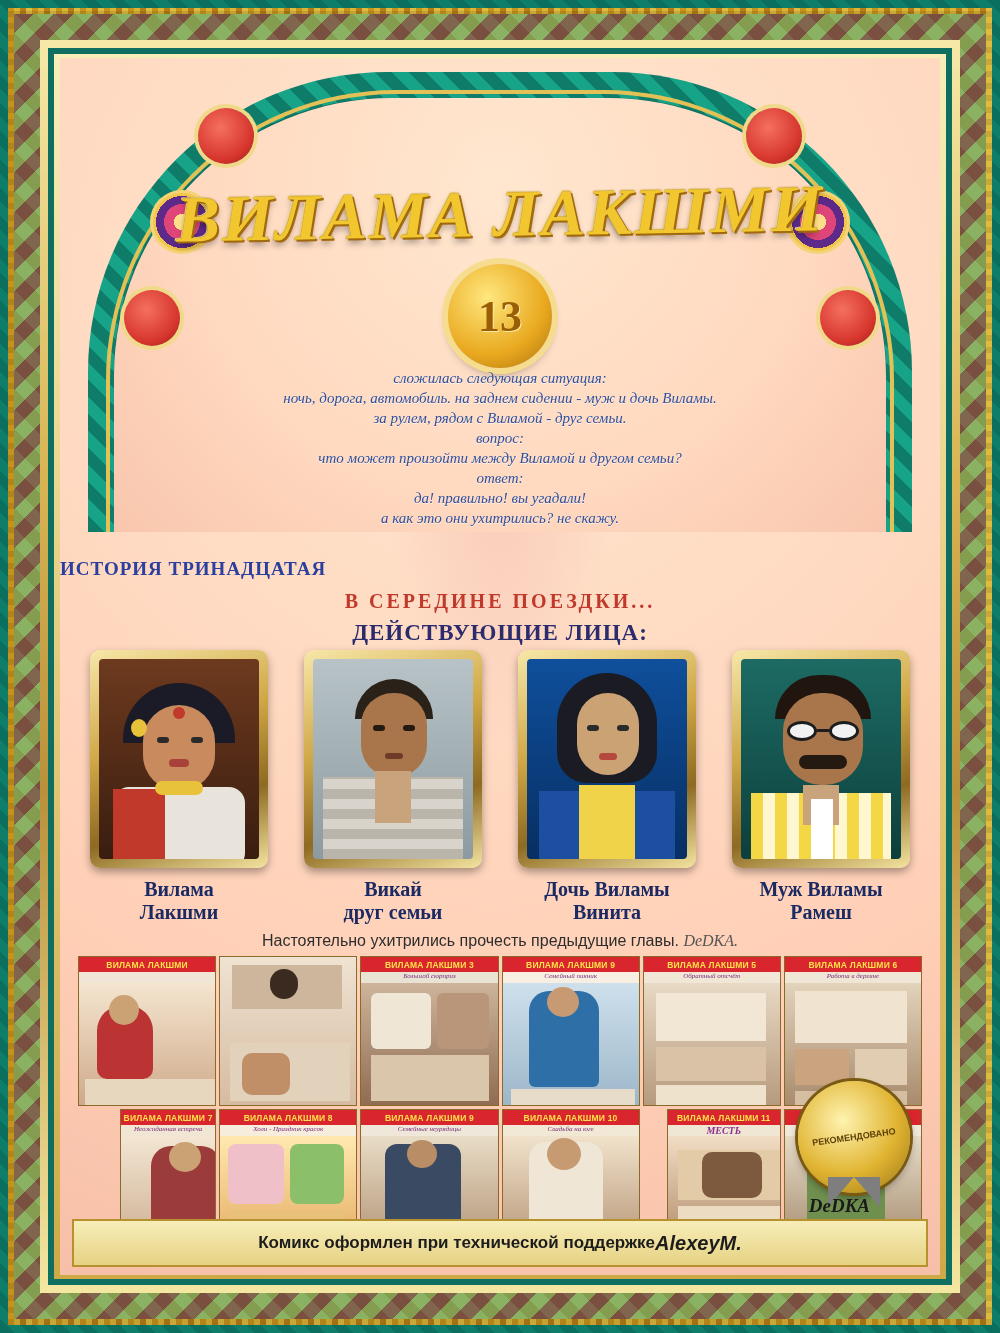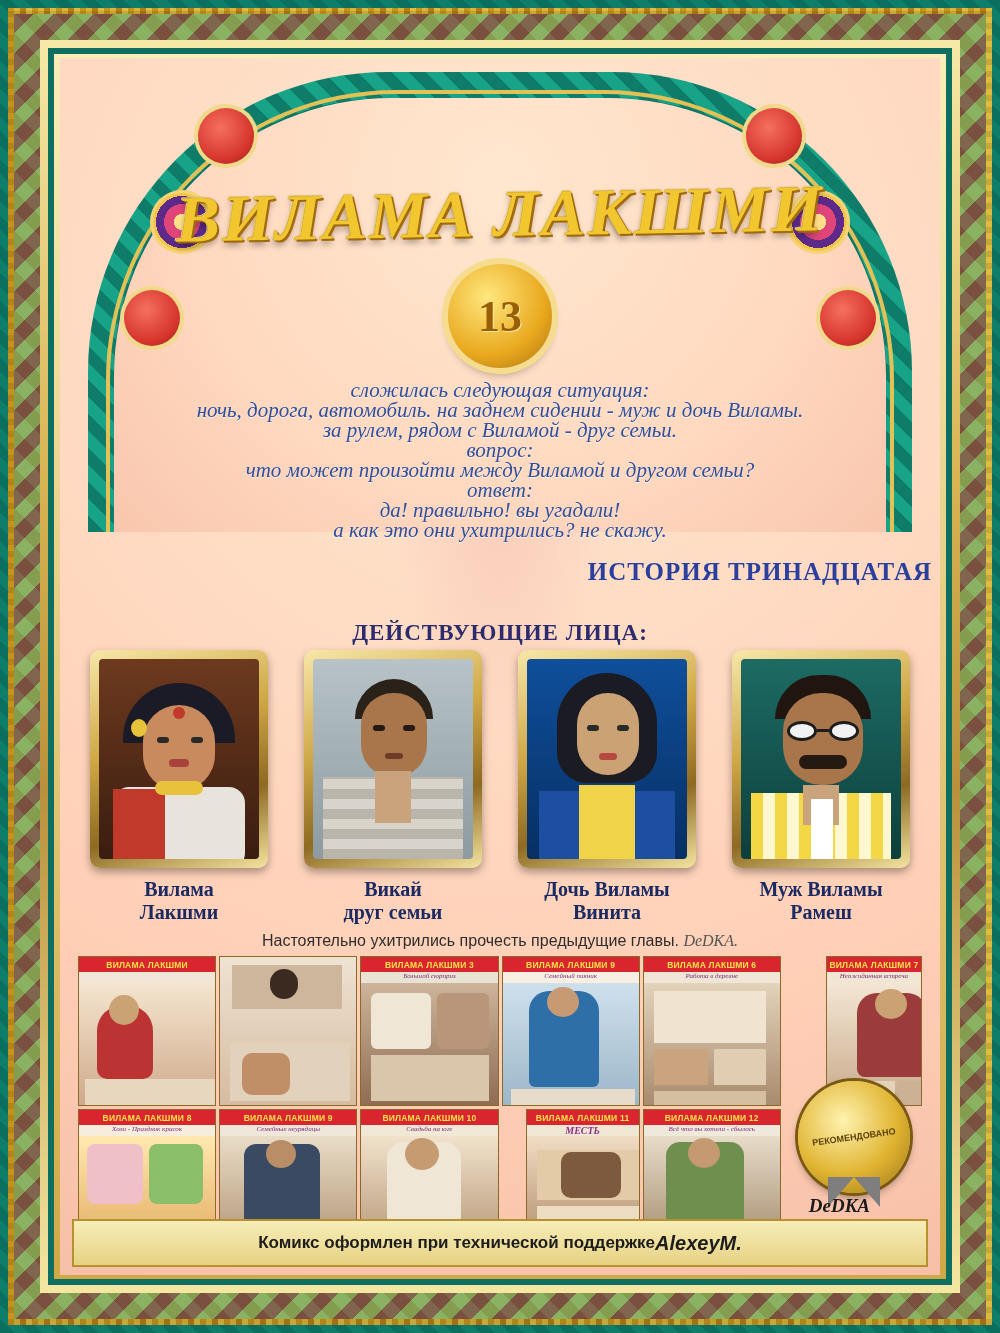--- a/index.html
+++ b/index.html
@@ -116,31 +116,31 @@
     width:104px;height:104px;border-radius:50%;
     background:radial-gradient(circle at 38% 32%,#ffe77e,#e9a91f 60%,#a9710d);
     box-shadow:0 0 0 6px #f6dc8e,0 6px 10px rgba(0,0,0,.35);
     display:flex;align-items:center;justify-content:center;
     font-family:"Liberation Serif",serif;font-size:44px;font-weight:bold;
     color:#9a5f05;text-shadow:1px 1px 0 #ffe9a5;
   }
 
   
   .intro{
-    position:absolute;left:90px;right:90px;top:322px;
+    position:absolute;left:90px;right:90px;top:310px;
     text-align:center;color:#2f4f9c;
     font-family:"Liberation Serif",serif;font-style:italic;
-    font-size:21px;line-height:20px;white-space:pre-line;
+    font-size:15px;line-height:20px;white-space:pre-line;
     text-shadow:0 1px 0 rgba(255,255,255,.6);
   }
 
   .story-title{
-    position:absolute;left:0;right:8px;top:500px;text-align:right;
+    position:absolute;left:0;right:8px;top:500px;text-align:left;
     font-family:"Liberation Serif",serif;font-weight:bold;
-    font-size:25px;color:#2a3f9e;letter-spacing:1px;
+    font-size:19px;color:#2a3f9e;letter-spacing:1px;
   }
   .story-sub{
     position:absolute;left:0;right:0;top:532px;text-align:center;
     font-family:"Liberation Serif",serif;font-weight:bold;
     font-size:20px;color:#c0392b;letter-spacing:3px;
   }
   .cast-label{
     position:absolute;left:0;right:0;top:562px;text-align:center;
     font-family:"Liberation Serif",serif;font-weight:bold;
     font-size:23px;color:#2b2b6e;letter-spacing:1px;
@@ -265,20 +265,21 @@
     <div class="intro">сложилась следующая ситуация:
 ночь, дорога, автомобиль. на заднем сидении - муж и дочь Виламы.
 за рулем, рядом с Виламой - друг семьи.
 вопрос:
 что может произойти между Виламой и другом семьи?
 ответ:
 да! правильно! вы угадали!
 а как это они ухитрились? не скажу.</div>
 
     <div class="story-title">ИСТОРИЯ ТРИНАДЦАТАЯ</div>
+    <div class="story-sub">В СЕРЕДИНЕ ПОЕЗДКИ...</div>
     <div class="cast-label">ДЕЙСТВУЮЩИЕ ЛИЦА:</div>
 
     <div class="cast">
 
       <div class="card">
         <div class="portrait">
             <div class="pbox" style="background:linear-gradient(#6d3a1e,#3a1d10);">
           <div class="sk" style="left:24px;top:24px;width:112px;height:60px;background:#1b1b28;border-radius:56px 56px 0 0;"></div>
           <div class="sk" style="left:44px;top:46px;width:72px;height:86px;background:#c98a5e;border-radius:36px;"></div>
           <div class="sk" style="left:74px;top:48px;width:12px;height:12px;background:#c0392b;border-radius:50%;"></div>
@@ -391,20 +392,29 @@
       <div class="cover" style="background:#f6efe2;">
         <div class="chead">ВИЛАМА ЛАКШМИ 9</div>
         <div class="csub">Семейный пикник</div>
         <div class="art" style="background:linear-gradient(#cfe0ec,#9cb7c9);">
           <div class="sk" style="left:26px;top:8px;width:70px;height:96px;background:#2f6fa8;border-radius:20px 20px 6px 6px;"></div>
           <div class="sk" style="left:44px;top:4px;width:32px;height:30px;background:#c79a74;border-radius:50%;"></div>
           <div class="sk" style="left:8px;top:106px;width:124px;height:36px;background:#e7dcc9;"></div>
         </div>
       </div>
 
+      <div class="cover" style="background:#f0e7d6;">
+        <div class="chead">ВИЛАМА ЛАКШМИ 5</div>
+        <div class="csub">Обратный отсчёт</div>
+        <div class="art" style="background:linear-gradient(#e7d9c4,#b79a7d);">
+          <div class="sk" style="left:12px;top:10px;width:110px;height:48px;background:#f2e7d5;"></div>
+          <div class="sk" style="left:12px;top:64px;width:110px;height:34px;background:#d9c2a6;"></div>
+          <div class="sk" style="left:12px;top:102px;width:110px;height:38px;background:#efe2cd;"></div>
+        </div>
+      </div>
 
       <div class="cover" style="background:#efe6d5;">
         <div class="chead">ВИЛАМА ЛАКШМИ 6</div>
         <div class="csub">Работа в деревне</div>
         <div class="art" style="background:linear-gradient(#e2d3bb,#a98b6d);">
           <div class="sk" style="left:10px;top:8px;width:112px;height:52px;background:#f0e4d0;"></div>
           <div class="sk" style="left:10px;top:66px;width:54px;height:36px;background:#caa47f;"></div>
           <div class="sk" style="left:70px;top:66px;width:52px;height:36px;background:#e1cdb1;"></div>
           <div class="sk" style="left:10px;top:108px;width:112px;height:32px;background:#d6bfa1;"></div>
         </div>

